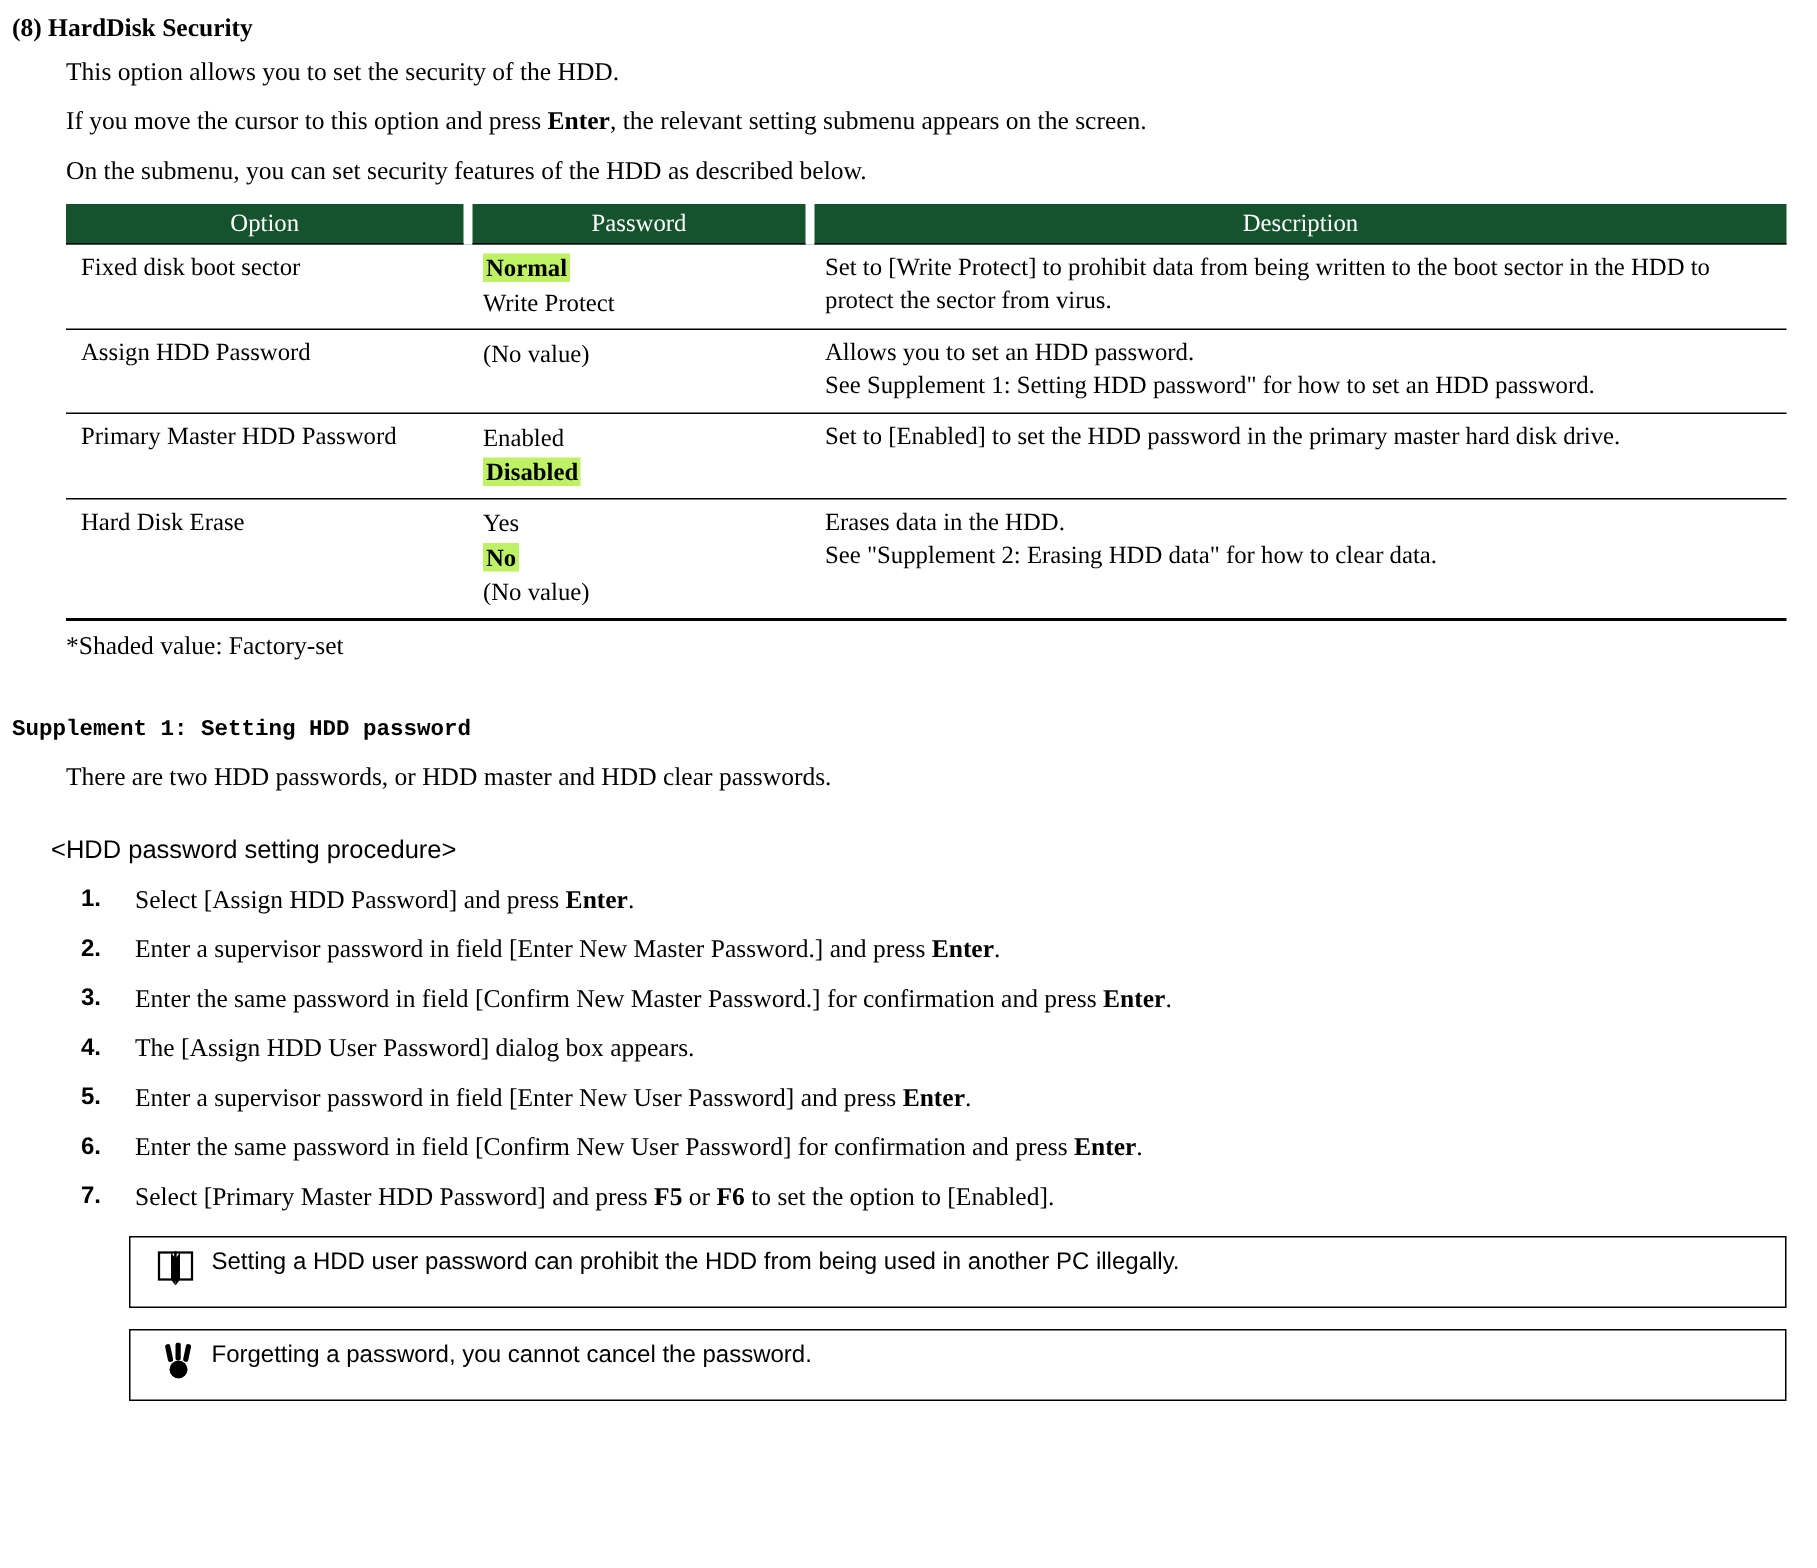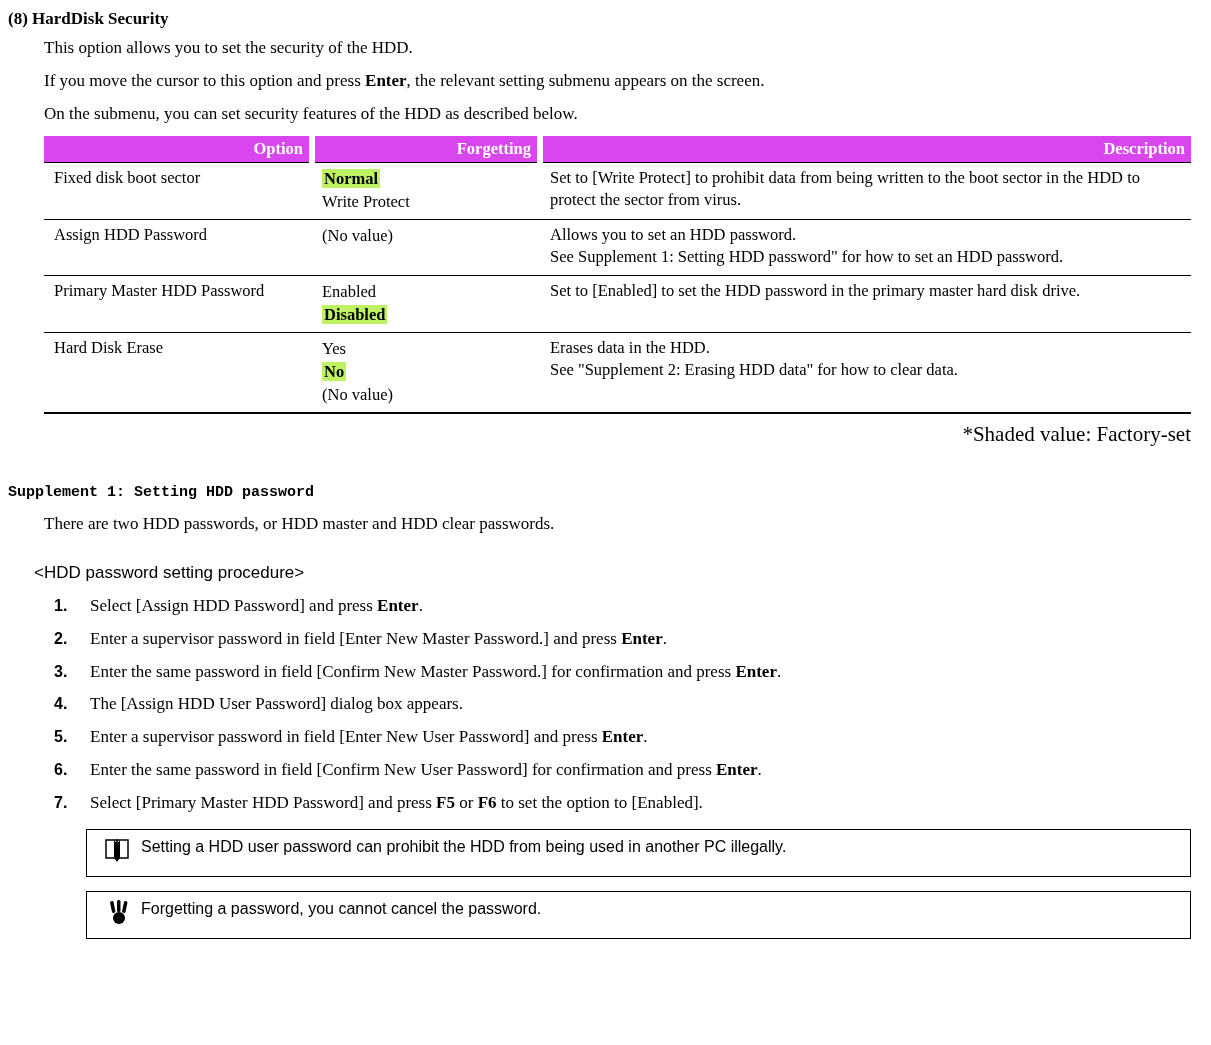--- a/index.html
+++ b/index.html
@@ -21,24 +21,24 @@
   .body-block p {
     margin: 6px 0 10px 0;
   }
   table.opt {
     border-collapse: collapse;
     width: 100%;
     margin-top: 6px;
     font-size: 16.5px;
   }
   table.opt thead th {
-    background: #d946ef;
+    background: #14532d;
     color: #fff;
-    text-align: right;
-    font-weight: bold;
+    text-align: center;
+    font-weight: normal;
     padding: 2px 6px;
     border-right: 6px solid #fff;
   }
   table.opt thead th:last-child {
     border-right: none;
   }
   table.opt tbody td {
     vertical-align: top;
     padding: 4px 8px 6px 10px;
     border-top: 1px solid #000;
@@ -49,23 +49,22 @@
   table.opt td.col-option { width: 250px; }
   table.opt td.col-param  { width: 210px; }
   .param-line { line-height: 1.4; }
   .factory {
     background: #bef264;
     font-weight: bold;
     padding: 0 2px;
   }
   .bold { font-weight: bold; }
   .table-note {
-    text-align: right;
     margin: 8px 0 0 0;
-    font-size: 21px;
+    font-size: 17px;
   }
   .supplement-title {
     font-weight: bold;
     font-family: Liberation Mono, monospace;
     font-size: 15px;
     margin-top: 34px;
   }
   .supplement-intro {
     margin: 10px 0 0 36px;
   }
@@ -129,21 +128,21 @@
 
   <table class="opt">
     <colgroup>
         <col style="width:250px">
         <col style="width:210px">
         <col>
       </colgroup>
     <thead>
       <tr>
         <th>Option</th>
-        <th>Forgetting</th>
+        <th>Password</th>
         <th>Description</th>
       </tr>
     </thead>
     <tbody>
       <tr>
         <td class="col-option">Fixed disk boot sector</td>
         <td class="col-param">
           <div class="param-line"><span class="factory">Normal</span></div>
           <div class="param-line">Write Protect</div>
         </td>

